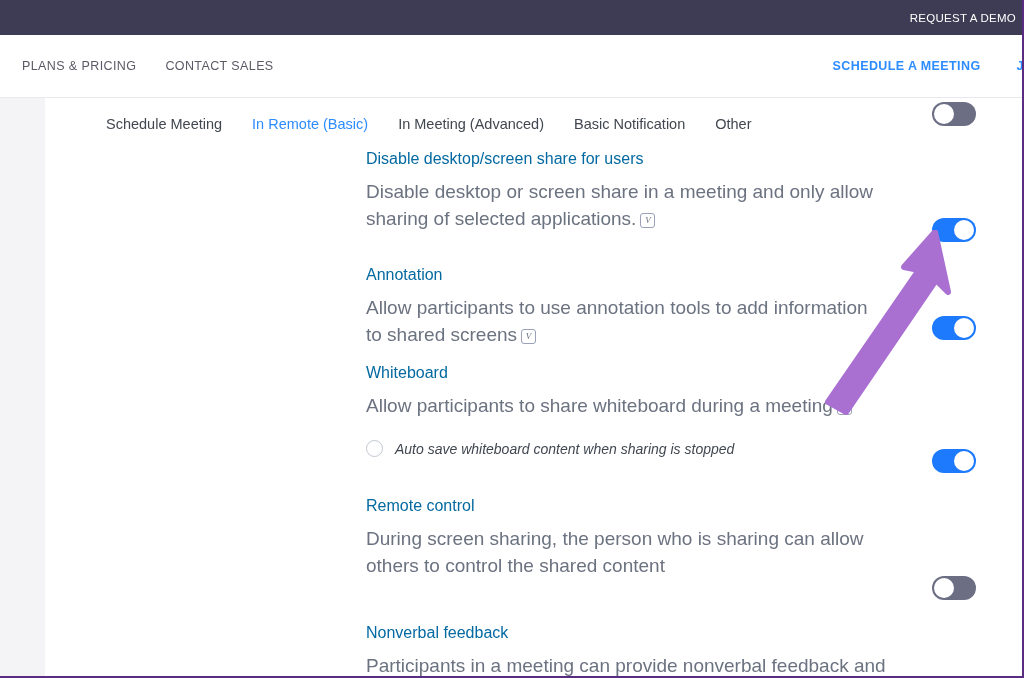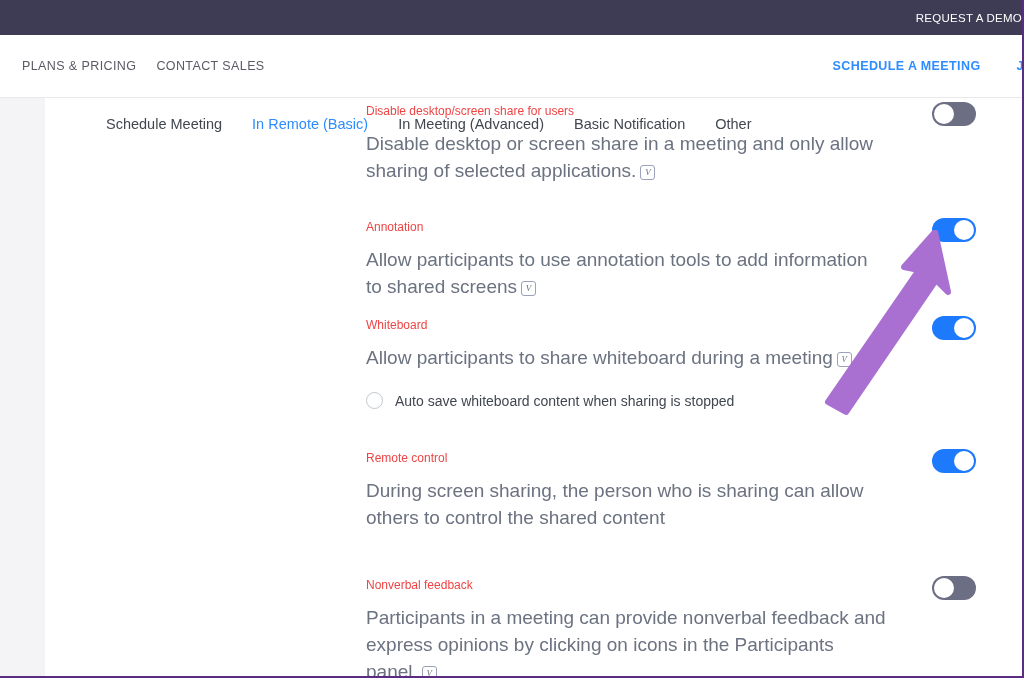--- a/index.html
+++ b/index.html
@@ -77,21 +77,21 @@
     width: 1024px;
     height: 35px;
     background: #3d3c54;
     z-index: 40;
   }
   .topbar-inner {
     height: 35px;
     display: flex;
     align-items: center;
     justify-content: flex-end;
-    padding-right: 2px;
+    padding-right: 8px;
   }
   .topbar-link {
     color: #ffffff;
     font-size: 11.5px;
     letter-spacing: 0.25px;
     white-space: nowrap;
     cursor: pointer;
   }
 
   
@@ -102,21 +102,21 @@
     height: 63px;
     background: #ffffff;
     border-bottom: 1px solid #e9e9ed;
     z-index: 40;
     display: flex;
     align-items: center;
   }
   .nav-left {
     display: flex;
     align-items: center;
-    gap: 20px;
+    gap: 29px;
     padding-left: 22px;
   }
   .nav-link {
     font-size: 12.5px;
     color: #5a5a66;
     letter-spacing: 0.4px;
     white-space: nowrap;
     cursor: pointer;
   }
   .nav-right {
@@ -183,24 +183,25 @@
     position: absolute;
     top: 0px;
     left: 321px;
     width: 610px;
   }
   .setting-block {
     position: relative;
     padding-right: 90px;
   }
   .setting-title {
-    font-size: 12px;
-    color: #ef4444;
+    font-size: 16px;
+    color: #0369a1;
     line-height: 20px;
     margin-bottom: 9px;
+    margin-top: 48px;
   }
   .setting-desc {
     font-size: 19px;
     color: #6b7280;
     line-height: 27px;
     max-width: 520px;
   }
   .lock-badge {
     display: inline-block;
     vertical-align: -3px;
@@ -244,20 +245,21 @@
   }
   .toggle.on .knob { right: 2px; }
   .toggle.off .knob { left: 2px; }
 
   
   .sub-option {
     display: flex;
     align-items: center;
     gap: 12px;
     margin-top: 21px;
+    font-style: italic;
   }
   .checkbox-circle {
     width: 17px; height: 17px;
     border-radius: 50%;
     border: 1.5px solid #c2c7d0;
     background: #ffffff;
     flex: 0 0 auto;
     cursor: pointer;
   }
   .sub-option-label {

